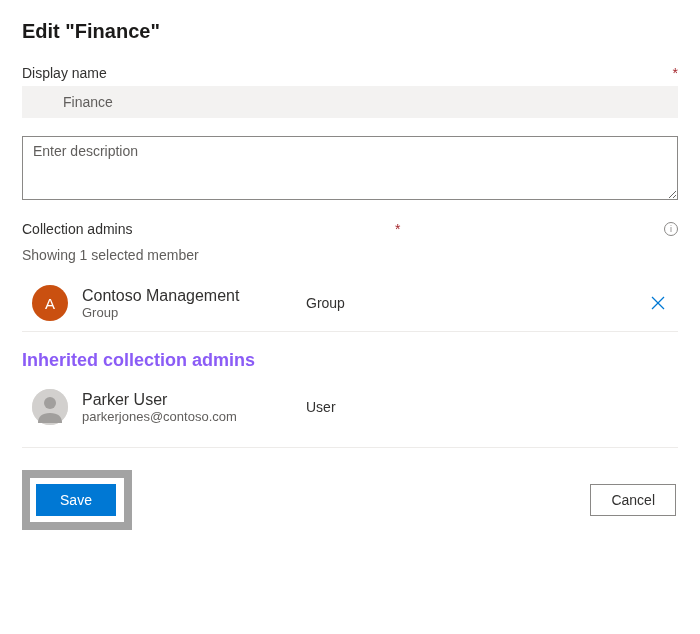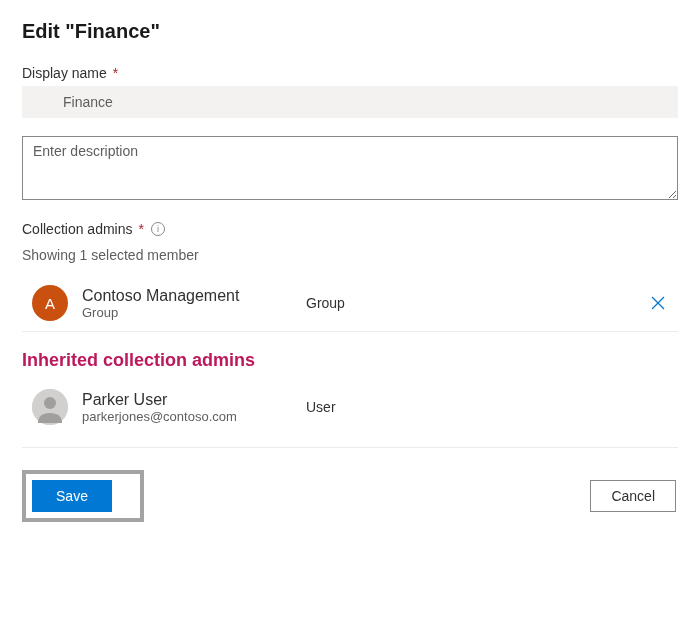--- a/index.html
+++ b/index.html
@@ -18,20 +18,21 @@
       color: #1b1a19;
     }
     .field-group { margin-bottom: 18px; }
     .field-label {
       font-size: 14px;
       color: #323130;
       margin-bottom: 5px;
       display: flex;
       align-items: center;
       gap: 4px;
+      justify-content: space-between;
     }
     .required { color: #a4262c; margin-left: 2px; }
     .info-icon {
       display: inline-flex;
       align-items: center;
       justify-content: center;
       width: 14px; height: 14px;
       border: 1px solid #8a8886;
       border-radius: 50%;
       font-size: 9px;
@@ -105,38 +106,38 @@
       background: none;
       border: none;
       cursor: pointer;
       color: #0078d4;
       font-size: 14px;
     }
     .remove-btn svg { width: 14px; height: 14px; }
     .section-heading {
       font-size: 18px;
       font-weight: 600;
-      color: #be185d;
+      color: #8b5cf6;
       margin-top: 14px;
       margin-bottom: 8px;
     }
     .inherited-sep {
       border-top: 1px solid #edebe9;
       margin-top: 12px;
     }
     .footer {
       display: flex;
       justify-content: space-between;
       align-items: center;
       margin-top: 18px;
       padding: 4px 2px 0 0;
     }
     .highlight-box {
-      border: 4px solid #a3a3a3;
-      padding: 6px 28px 6px 6px;
+      border: 8px solid #a3a3a3;
+      padding: 6px 8px 6px 6px;
       display: inline-block;
     }
     .btn {
       font-family: inherit;
       font-size: 14px;
       padding: 6px 20px;
       cursor: pointer;
       min-width: 80px;
       height: 32px;
     }

